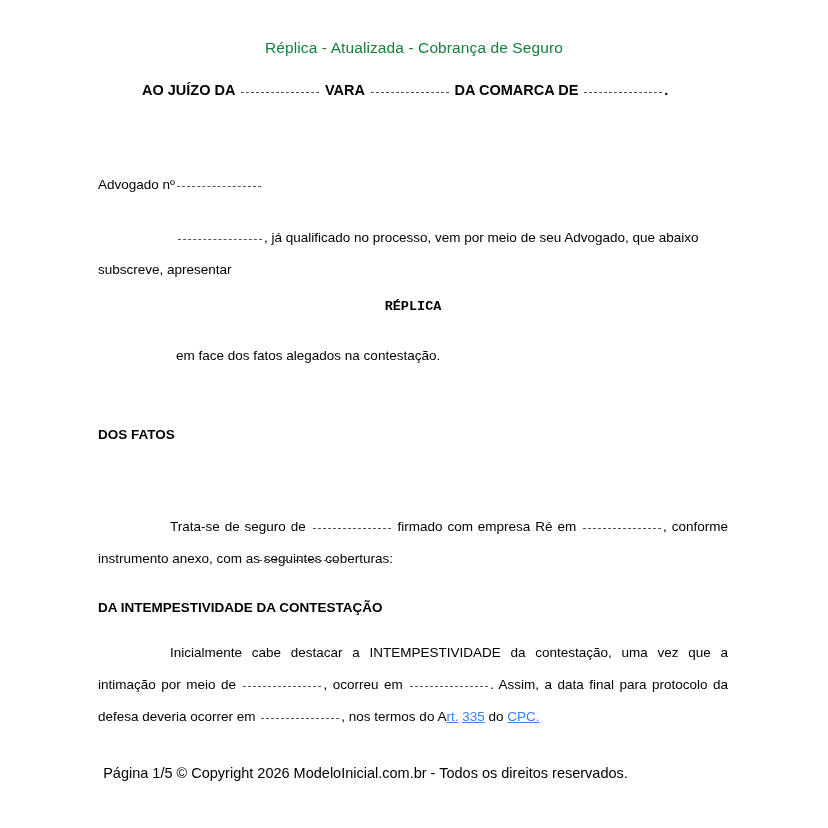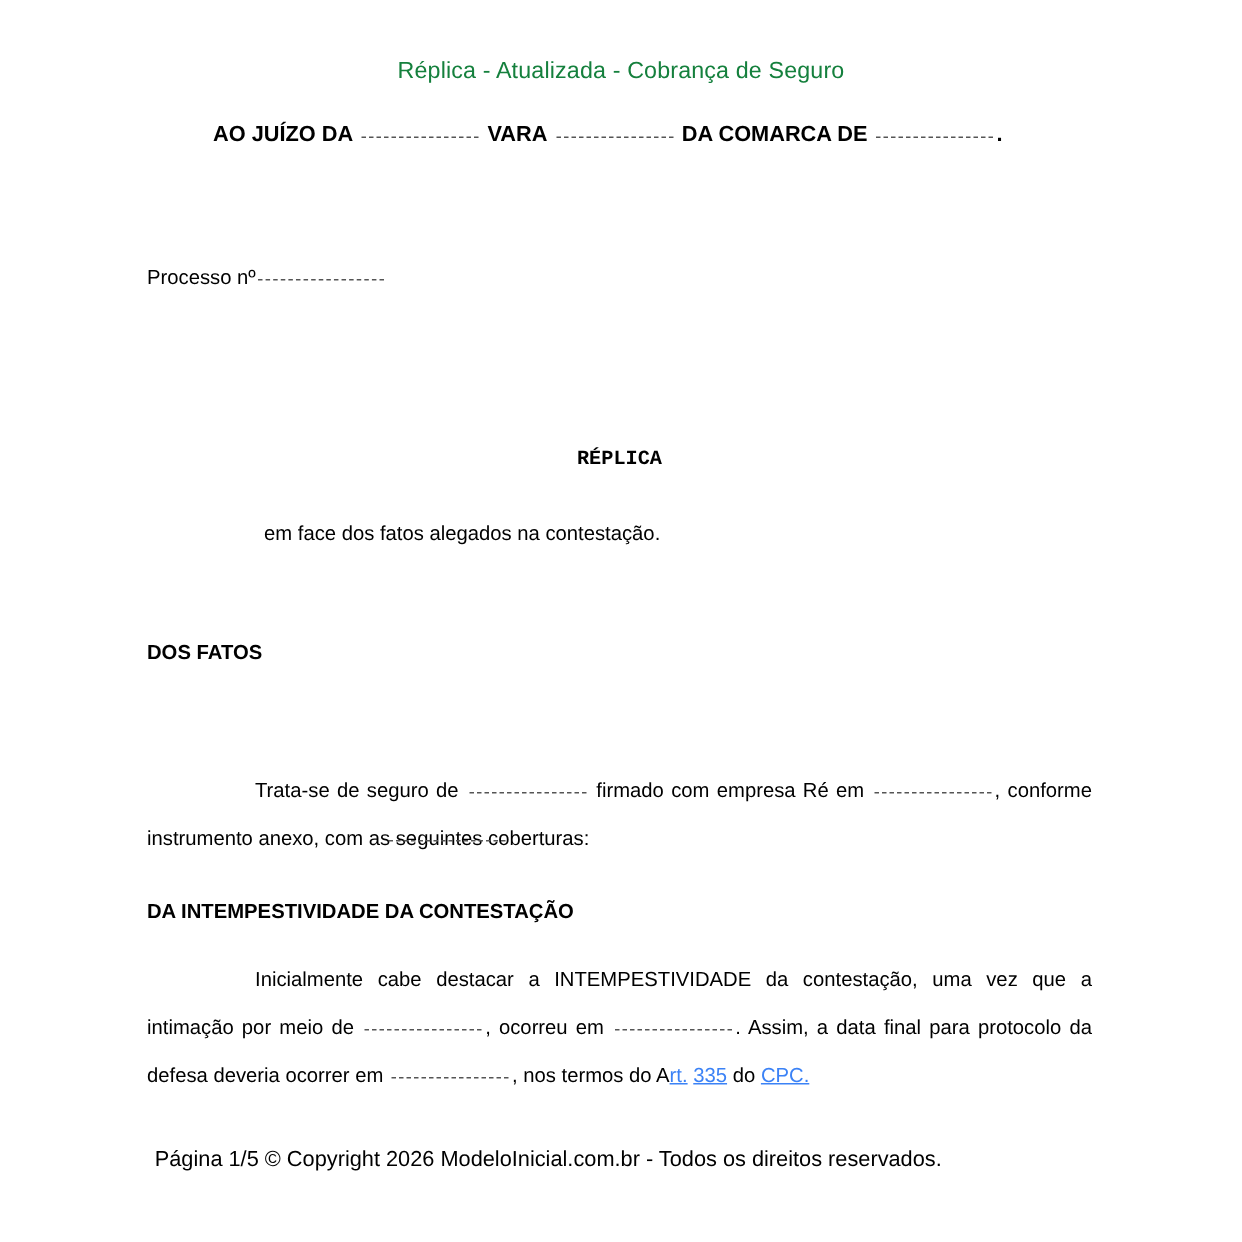--- a/index.html
+++ b/index.html
@@ -137,23 +137,26 @@
   <div class="hdr-line">
     <span>AO JUÍZO DA</span>
     <span class="blank w-md"></span>
     <span>VARA</span>
     <span class="blank w-md"></span>
     <span>DA COMARCA DE</span>
     <span class="blank w-md"></span><span>.</span>
   </div>
 
   <div class="processo">
-    <span>Processo nº</span><span class="blank w-lg"></span>
+    <span>Advogado nº</span><span class="blank w-lg"></span>
   </div>
 
+  <div class="para nojust" style="top:222px;">
+    <span class="indent"></span><span class="blank w-lg"></span><span>, já qualificado no processo, vem por meio de seu Advogado, que abaixo subscreve, apresentar</span>
+  </div>
 
   <div class="centered bold" style="top:297px;">RÉPLICA</div>
 
   <div class="para nojust" style="top:340px;">
     <span class="indent"></span><span>em face dos fatos alegados na contestação.</span>
   </div>
 
   <div class="section-head" style="top:425px;">DOS FATOS</div>
 
   <div class="para" style="top:463px; width:630px;margin-top:48px;">

